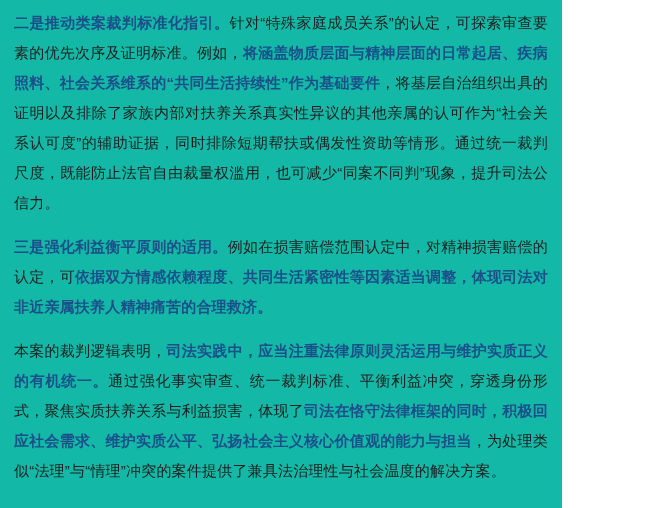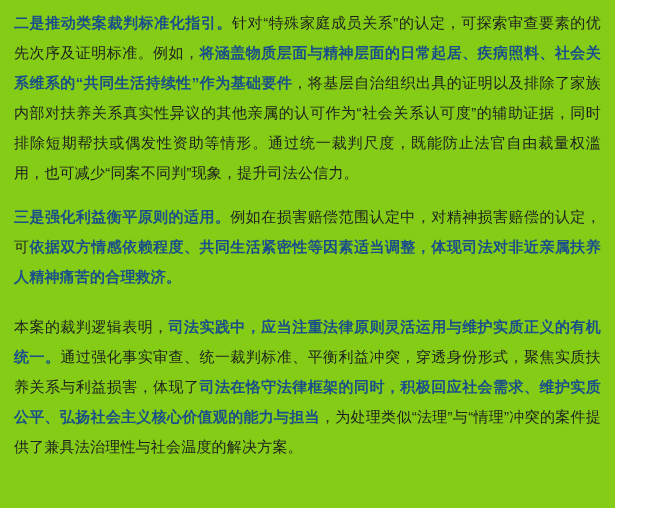--- a/index.html
+++ b/index.html
@@ -9,38 +9,38 @@
   body {
     width: 671px;
     height: 508px;
     background: #ffffff;
     font-family: "Liberation Sans", sans-serif;
     color: #1a1a1a;
     overflow: hidden;
   }
   .page {
     box-sizing: border-box;
-    width: 615px;
+    width: 562px;
     height: 508px;
     padding: 8px 14px 0 14px;
-    background: #84cc16;
+    background: #14b8a6;
   }
   .para {
     font-size: 15px;
     line-height: 30px;
     text-align: justify;
     text-justify: inter-ideograph;
     letter-spacing: 0.2px;
     margin: 0 0 14px 0;
     color: #1f1f1f;
   }
   .para.p2 {
   }
   .para.p3 {
-    margin-top: 20px;
+    margin-top: 14px;
   }
   .b {
     font-weight: bold;
     color: #1a4f8a;
   }
   .plain {
     color: #1f1f1f;
     font-weight: normal;
   }
 </style>

